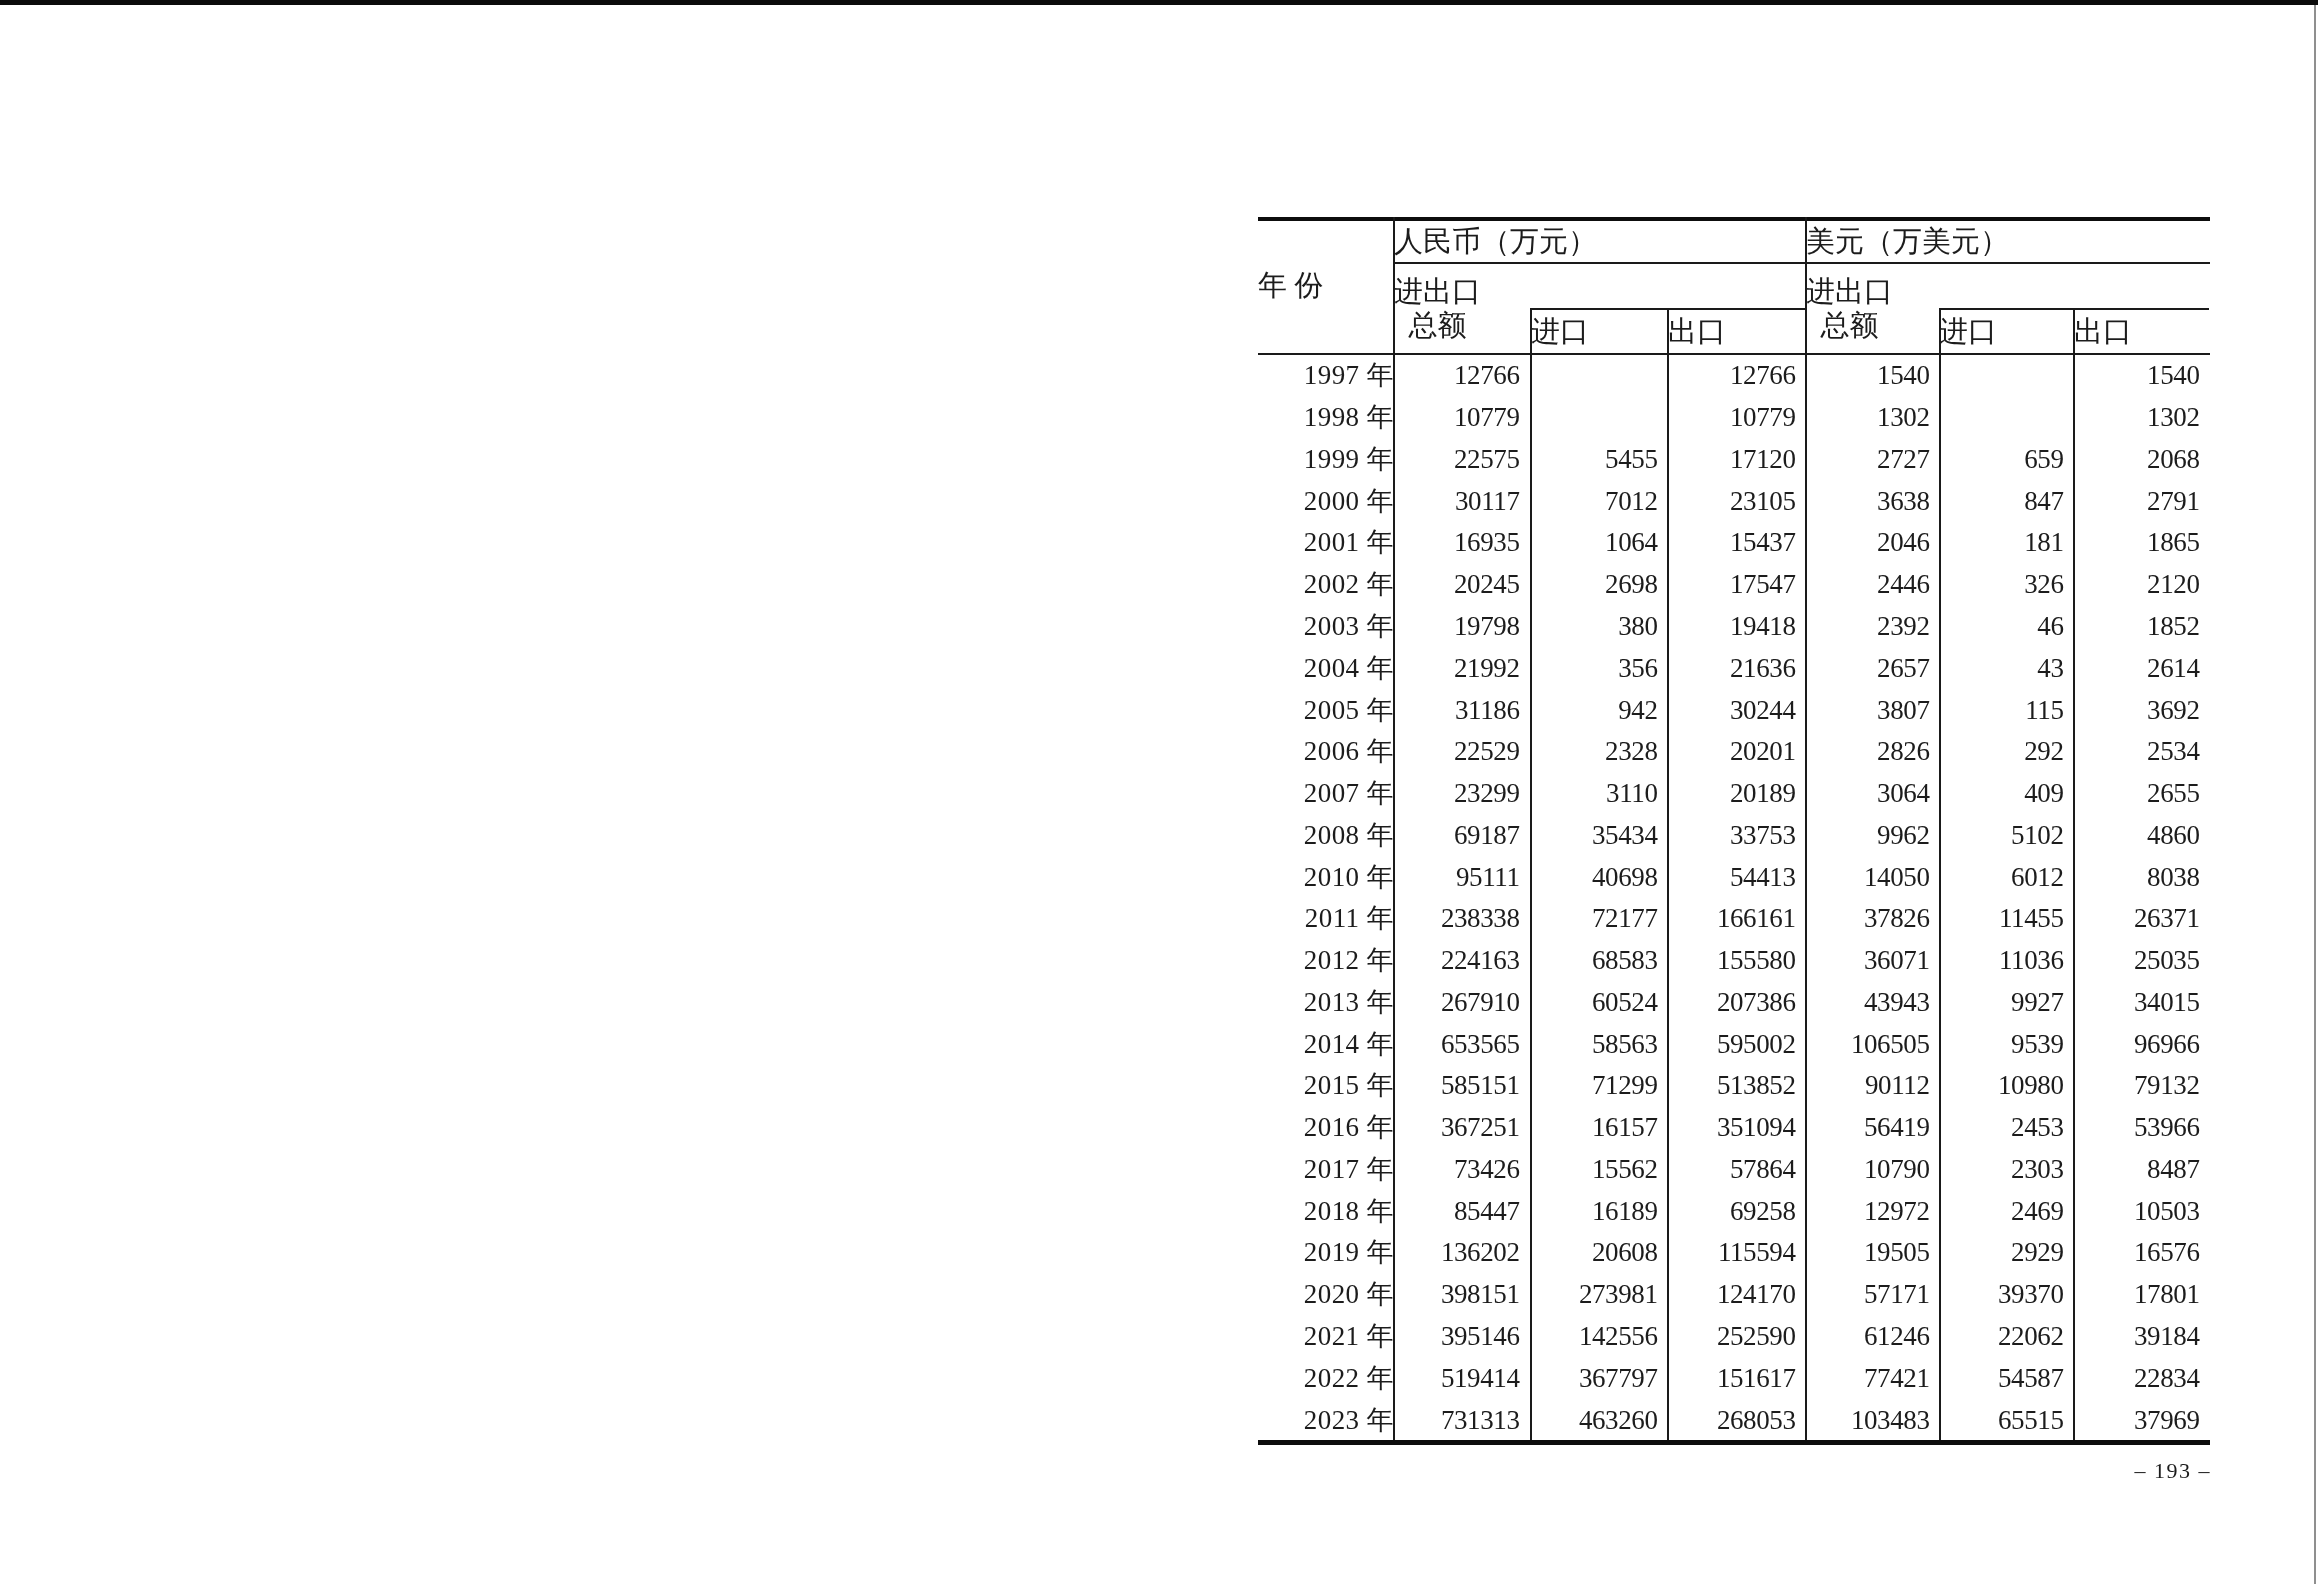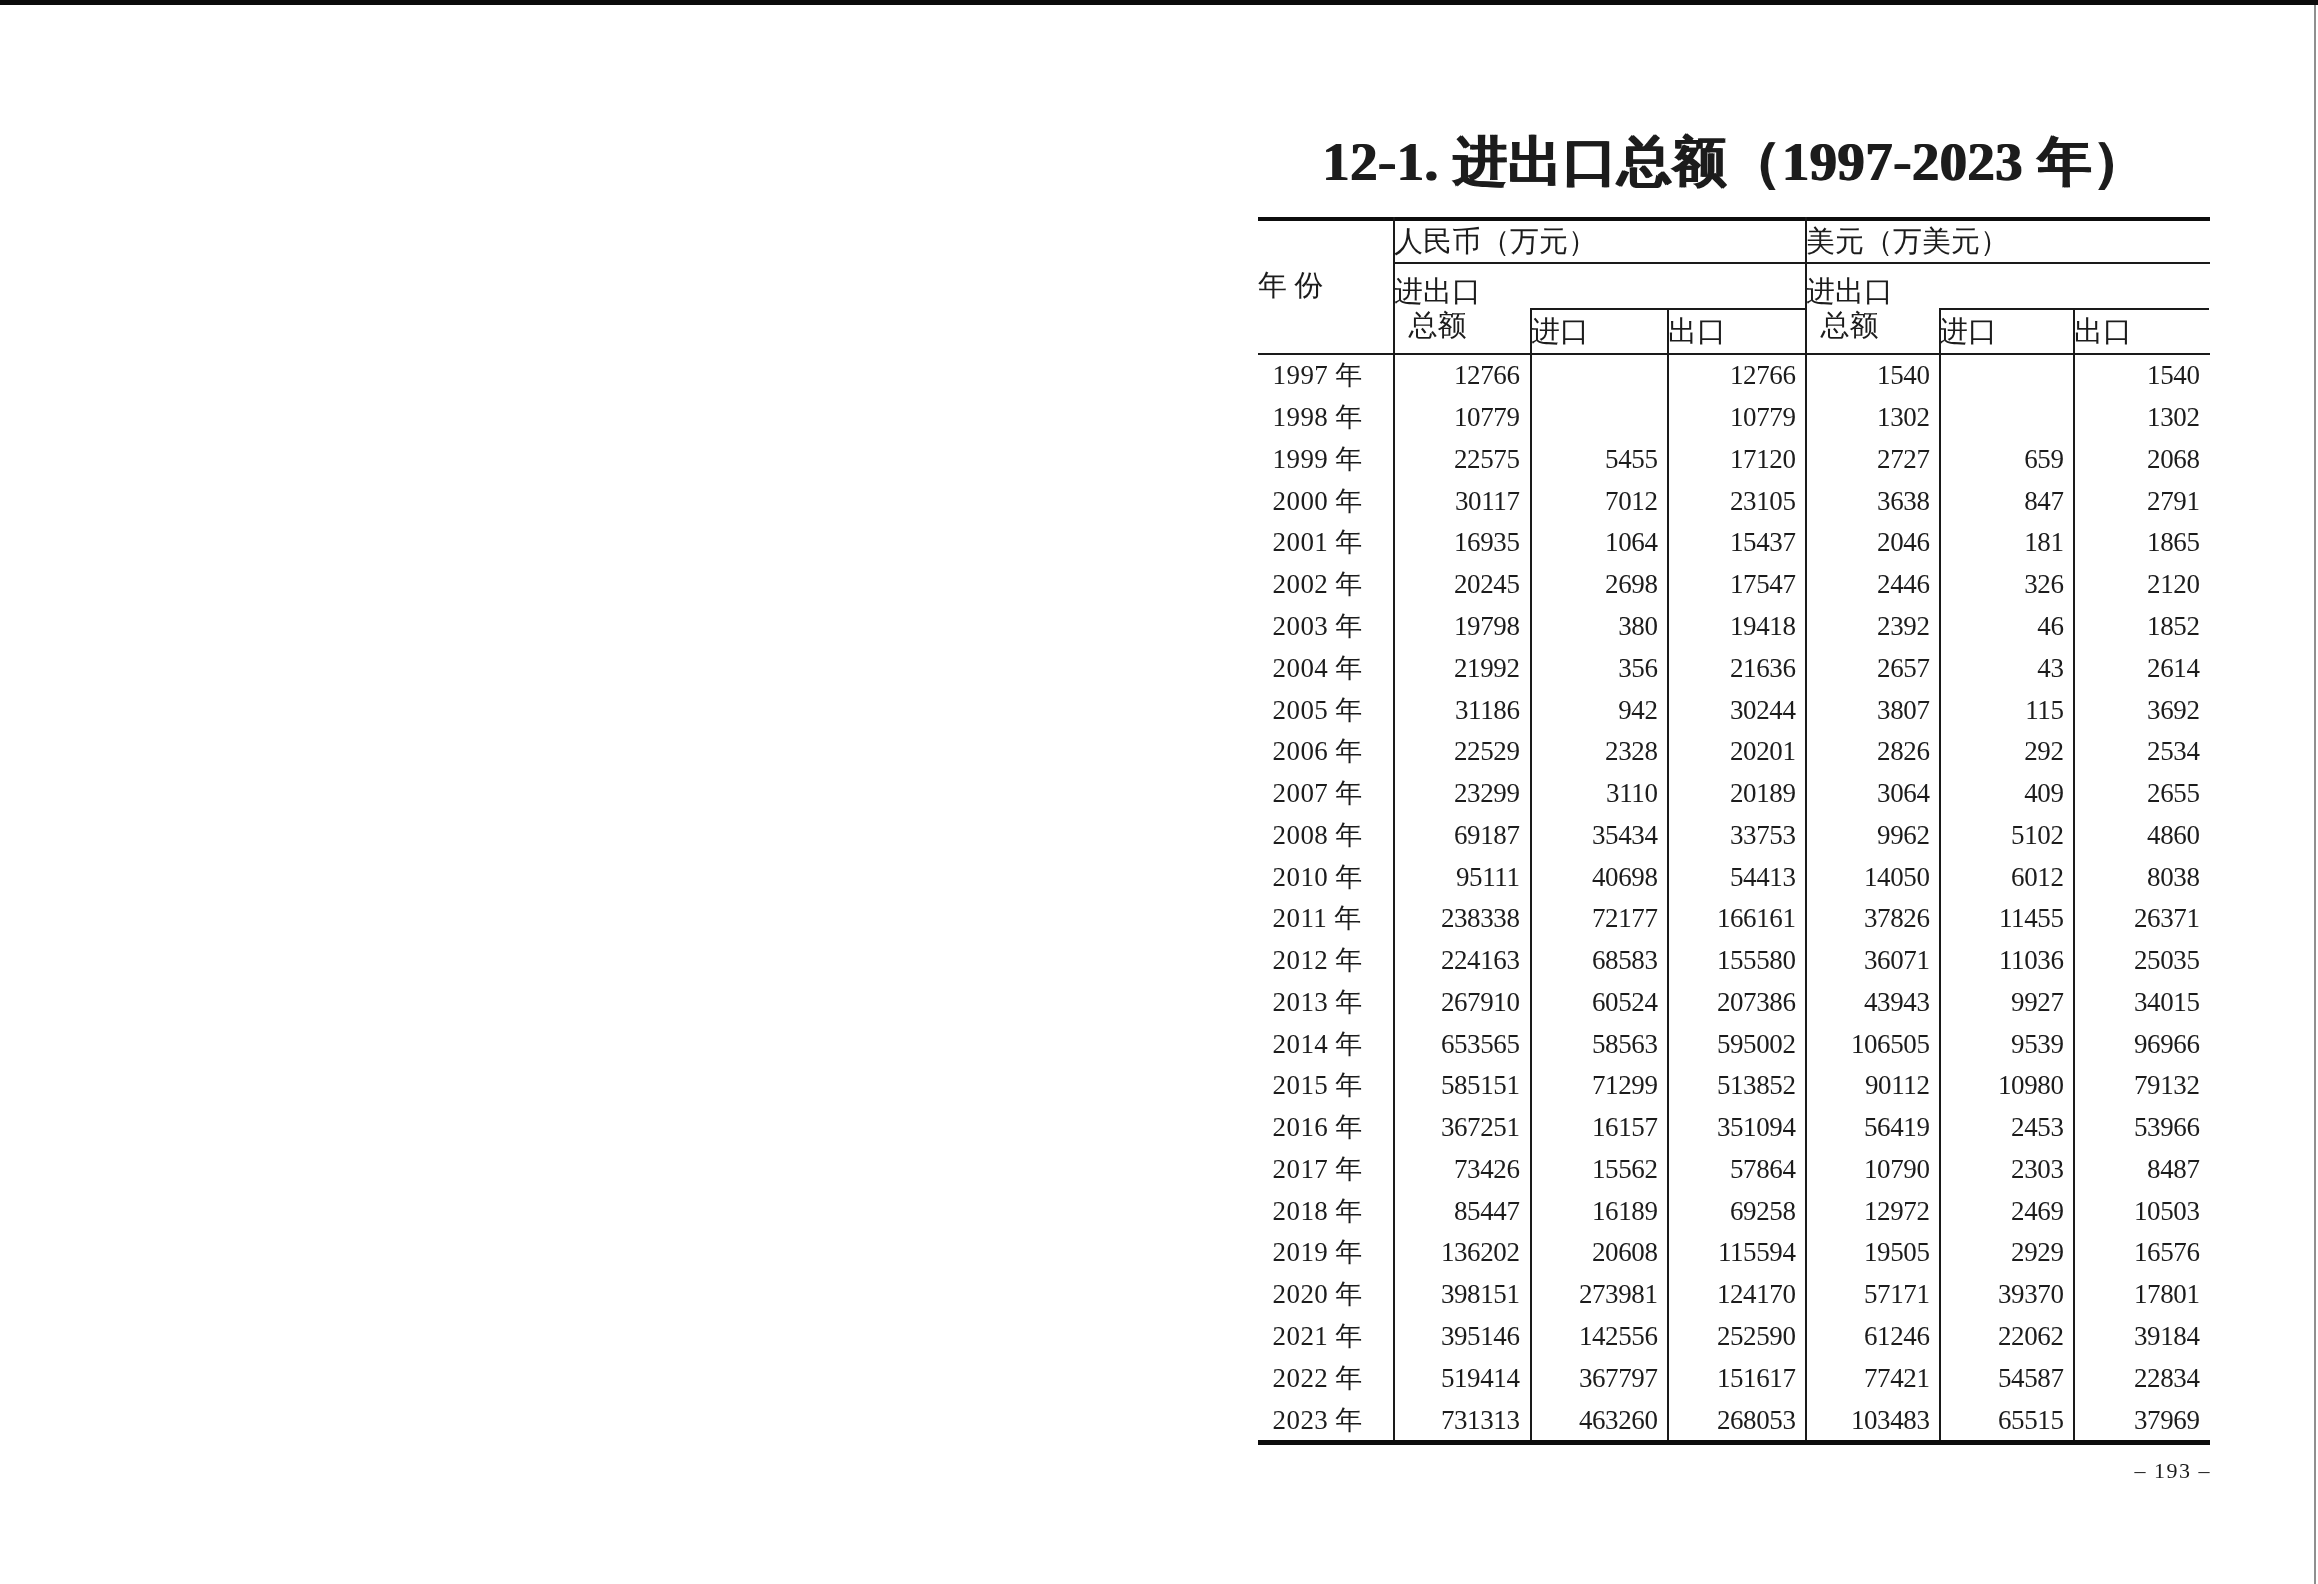--- a/index.html
+++ b/index.html
@@ -21,34 +21,33 @@
     position:absolute;display:flex;align-items:center;justify-content:flex-start;
     font-size:29px;line-height:34px;text-align:center;white-space:pre;
   }
   .hcell .stack{display:block;}
   .rows{
     position:absolute;left:0;top:138px;width:952px;height:1086px;
     display:flex;flex-direction:column;
   }
   .trow{flex:1;display:grid;grid-template-columns:136px 137px 138px 138px 134px 134px 136px;align-items:center;}
   .cell{font-size:27px;line-height:1;white-space:pre;}
-  .cell.year{text-align:left;padding-left:14.6px;letter-spacing:0.4px;}
+  .cell.year{text-align:right;padding-left:14.6px;letter-spacing:0.4px;}
   .cell.num{text-align:right;padding-right:11.5px;letter-spacing:-0.4px;font-variant-numeric:lining-nums;}
   .page-number{
     position:absolute;right:108px;top:1458px;font-size:22px;letter-spacing:1.5px;white-space:nowrap;margin-left:26px;
   }
 </style>
 </head>
 <body>
 
 <div class="page">
   <div class="top-strip"></div>
   <div class="scan-edge"></div>
 
-  <div class="doc-title">12-1. 进出口总额（1997-2023 年）</div>
 
   <div class="yb-table">
 
     <div class="hl" style="left:0;top:0;width:952px;height:3.8px;background:#0d0d0d;"></div>
     <div class="hl" style="left:136px;top:45px;width:816px;height:2.3px;"></div>
     <div class="hl" style="left:273px;top:91px;width:275px;height:1.5px;"></div>
     <div class="hl" style="left:681px;top:91px;width:270px;height:1.5px;"></div>
     <div class="hl" style="left:0;top:136px;width:952px;height:1.5px;"></div>
     <div class="hl" style="left:0;top:1223px;width:952px;height:4.6px;background:#0d0d0d;"></div>
 

